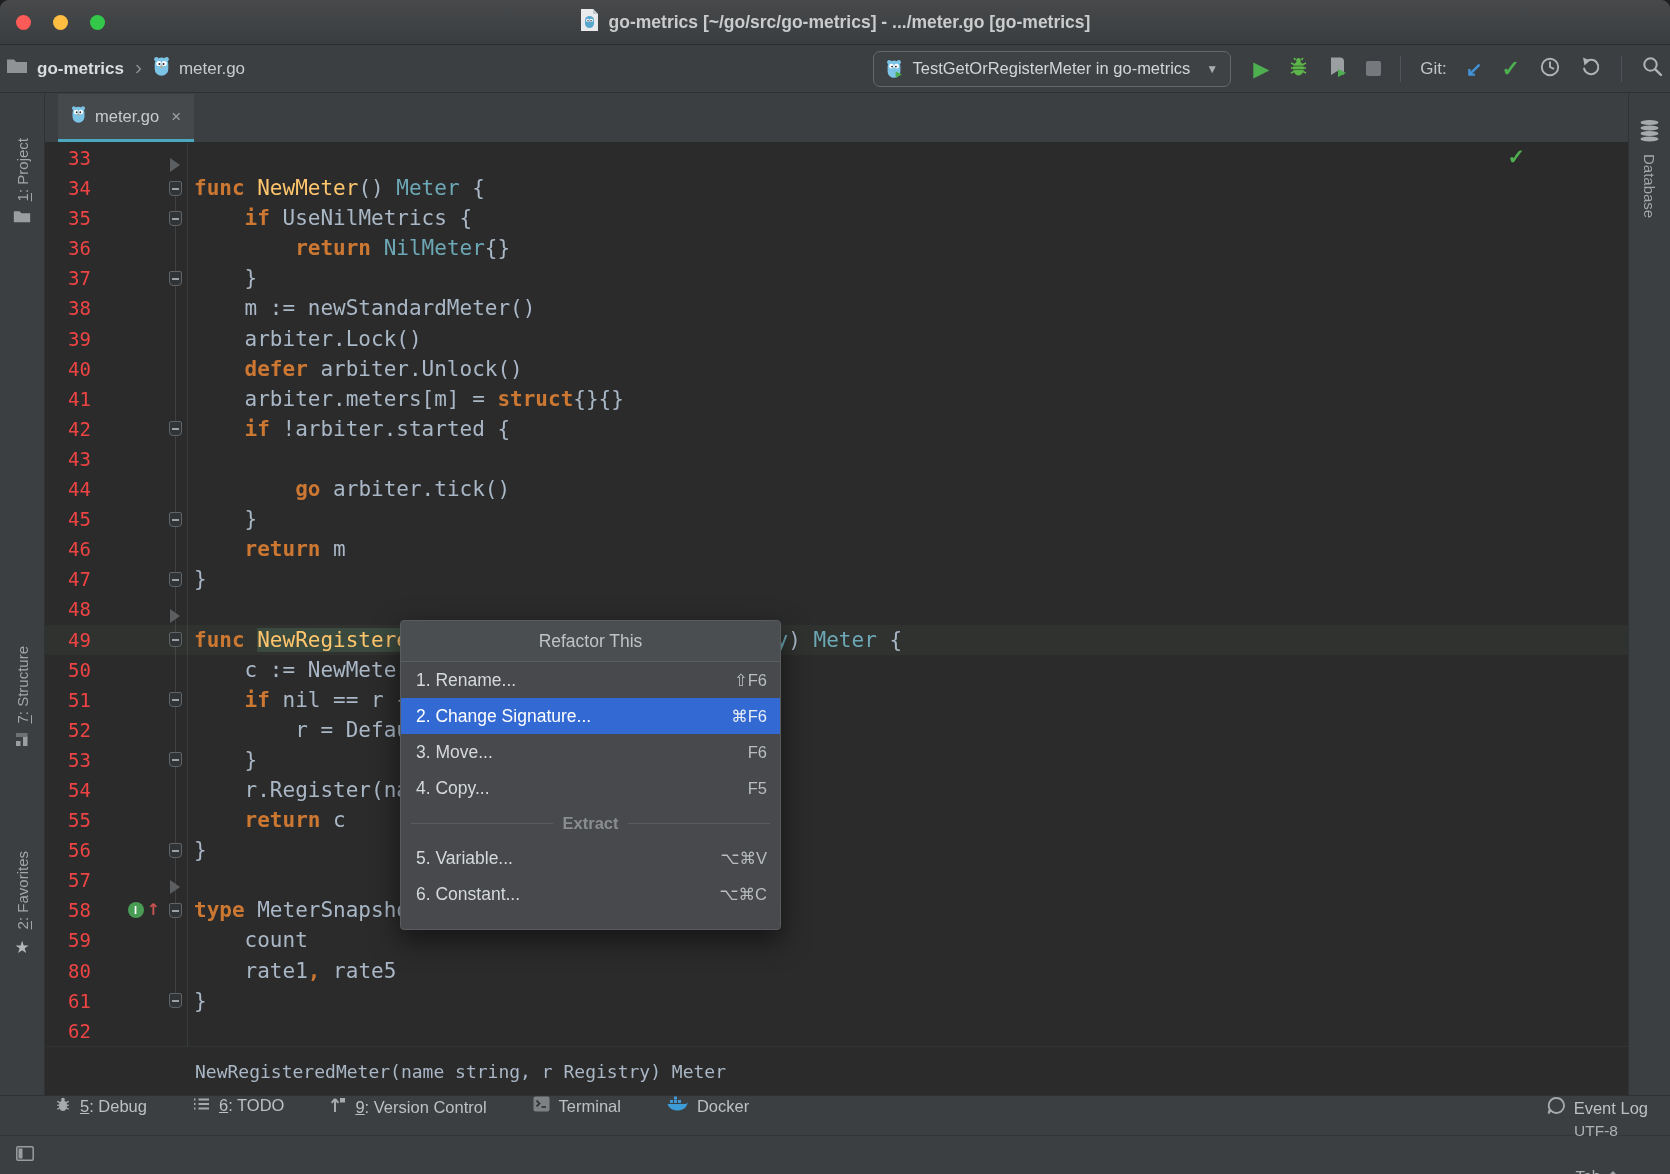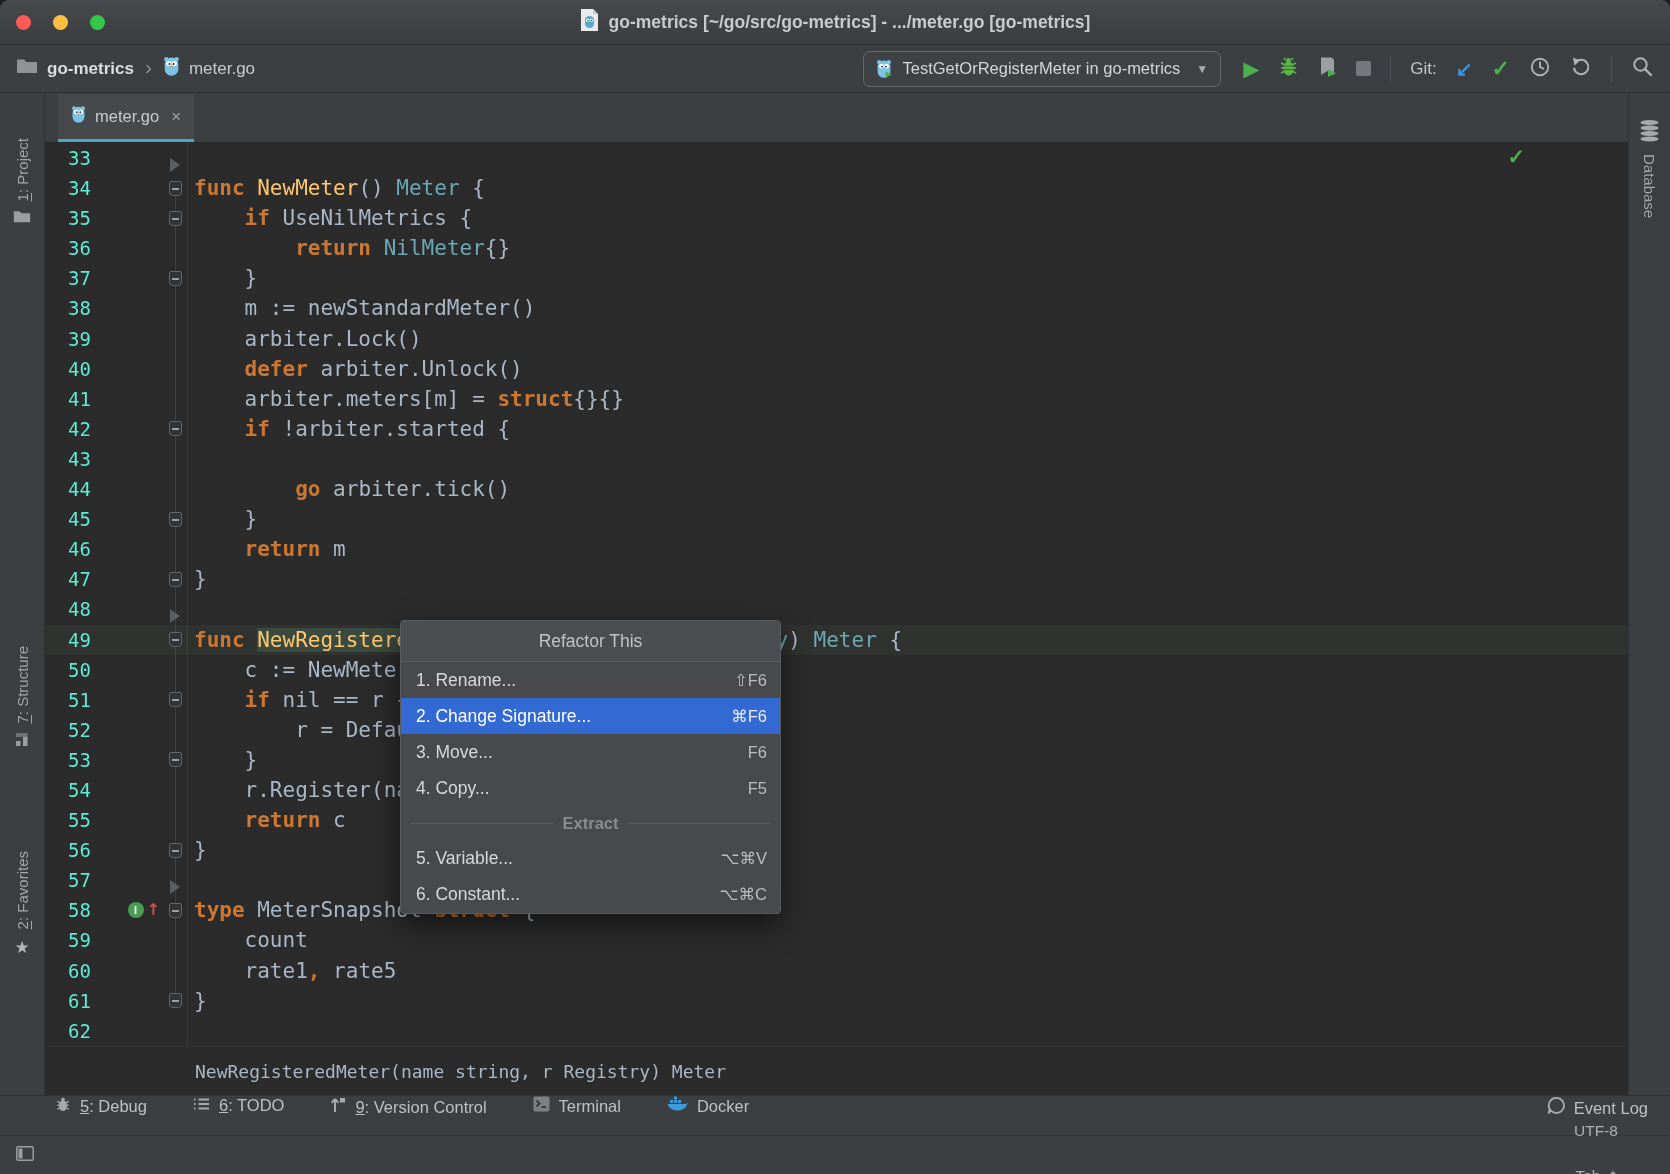--- a/index.html
+++ b/index.html
@@ -9,21 +9,21 @@
 
   
   .titlebar{height:45px;flex:none;background:linear-gradient(#47494b,#3a3d3f);border-bottom:1px solid #2a2c2d;
     display:flex;align-items:center;position:relative;}
   .traffic{position:absolute;left:16px;display:flex;gap:22px;}
   .tl{width:15px;height:15px;border-radius:50%;}
   .tl.red{background:#FC5B57;}.tl.yellow{background:#FDBE41;}.tl.green{background:#34C84A;}
   .title-wrap{margin:8px auto;display:flex;align-items:center;gap:10px;color:#C9CBCC;font-size:17.5px;font-weight:bold;justify-content:center;}
 
   
-  .toolbar{height:48px;flex:none;display:flex;align-items:center;padding:0 16px;border-bottom:1px solid #2e3133;color:#C7CACB;}
+  .toolbar{height:48px;flex:none;display:flex;align-items:center;padding:0 6px;border-bottom:1px solid #2e3133;color:#C7CACB;}
   .crumb{display:flex;align-items:center;gap:9px;font-size:17px;}
   .crumb .proj{font-weight:bold;color:#DADCDD;}
   .crumb .chev{color:#8E9193;font-size:21px;margin:0 2px 3px 2px;}
   .runcfg{margin-left:auto;display:flex;align-items:center;gap:10px;border:1px solid #63676a;border-radius:7px;
     height:36px;padding:0 12px;font-size:16.5px;color:#D3D6D8;background:#3f4244;}
   .runcfg .dd{color:#A9ACAE;font-size:12px;margin-left:6px;}
   .tb-icons{display:flex;align-items:center;gap:19px;margin-left:22px;}
   .tb-sep{width:1px;height:26px;background:#50535a;}
   .play-ic{color:#4DAF4F;font-size:21px;line-height:1;}
   .check-ic{color:#4CAF50;font-size:22px;font-weight:bold;line-height:1;}
@@ -47,21 +47,21 @@
   .tab{height:48px;display:flex;align-items:center;gap:9px;padding:0 13px;background:#45494B;
     border-bottom:3px solid #4BA8BF;color:#C8CBCD;font-size:16.5px;}
   .tab .close{color:#9EA2A4;font-size:17px;margin-left:3px;}
 
   
   .editor{flex:1;position:relative;background:#2B2B2B;overflow:hidden;}
   .code-lines{position:absolute;top:0;left:0;right:0;bottom:49px;overflow:hidden;}
   .code-line{display:flex;height:30.1px;line-height:30.1px;font-family:"DejaVu Sans Mono",monospace;font-size:21px;}
   .hl-line{background:rgba(110,140,100,0.08);}
   .gutter{width:142px;flex:none;display:flex;align-items:center;}
-  .ln{width:46px;flex:none;text-align:right;color:#5eead4;font-size:19px;font-family:"DejaVu Sans Mono",monospace;}
+  .ln{width:46px;flex:none;text-align:right;color:#ef4444;font-size:19px;font-family:"DejaVu Sans Mono",monospace;}
   .gic{flex:1;display:flex;justify-content:flex-end;align-items:center;gap:3px;padding-right:3px;}
   .gfold{width:24px;flex:none;display:flex;align-items:center;justify-content:center;}
   .gutter-border{position:absolute;left:142px;top:0;bottom:49px;width:1px;background:#383b3c;}
   .fold-guide{position:absolute;left:130px;top:46px;height:812px;width:1px;background:#3E4144;}
   .fold-marker{width:13px;height:15px;border:1px solid #606467;border-radius:2px 2px 4px 4px;background:#313436;position:relative;}
   .fold-marker::after{content:'';position:absolute;left:2px;right:2px;top:6px;border-top:2px solid #9DA0A3;}
   .sep-arrow{width:0;height:0;border-left:10px solid #5C5F62;border-top:7px solid transparent;border-bottom:7px solid transparent;margin-top:14px;}
   .impl-circle{width:16px;height:16px;border-radius:50%;background:#499C54;color:#fff;
     font:bold 11px/16px "Liberation Sans",sans-serif;text-align:center;display:inline-block;}
   .impl-arrow{color:#C75450;font-weight:bold;font-size:16px;font-family:"DejaVu Sans",sans-serif;}
@@ -71,21 +71,21 @@
   .c-fh{color:#FFC66D;background:#3B4A3E;}
   .c-t{color:#6CA8B5;}
   .c-d{color:#A9B7C6;}
   .c-p{color:#9876AA;font-style:italic;}
   .inspect-ok{position:absolute;top:2px;right:103px;color:#4FAF50;font-size:21px;font-weight:bold;}
   .dochint{position:absolute;left:0;right:0;bottom:0;height:49px;border-top:1px solid #313435;background:#2B2B2B;
     display:flex;align-items:center;padding-left:150px;font-family:"DejaVu Sans Mono",monospace;font-size:18px;color:#A9B7C6;}
 
   
   .popup{position:absolute;left:355px;top:477px;width:381px;background:#47494C;border:1px solid #595C5E;border-radius:4px;
-    box-shadow:0 10px 28px rgba(0,0,0,0.55);z-index:6;padding-bottom:1px;}
+    box-shadow:0 10px 28px rgba(0,0,0,0.55);z-index:6;padding-bottom:17px;}
   .popup-header{height:41px;line-height:41px;text-align:center;color:#BFC3C6;font-size:17.5px;
     background:#4B4E51;border-bottom:1px solid #5A5D60;border-radius:4px 4px 0 0;}
   .menu-item{height:36px;display:flex;align-items:center;padding:0 13px 0 15px;font-size:17.5px;color:#D6D9DB;}
   .menu-item .sc{margin-left:auto;color:#B9BDC0;font-size:16.5px;}
   .menu-item.selected{background:#3269D3;color:#FFFFFF;}
   .menu-item.selected .sc{color:#EAEEF4;}
   .menu-section{height:34px;display:flex;align-items:center;gap:10px;padding:0 10px;color:#8A8D90;font-weight:bold;font-size:16.5px;}
   .menu-section .rule{flex:1;height:1px;background:#5A5D60;}
 
   
@@ -513,21 +513,21 @@
             <div class="code-line">
               <span class="gutter">
                 <span class="ln">59</span>
                 <span class="gic"></span>
                 <span class="gfold"></span>
               </span>
               <span class="ctext"><span class="c-d">    count</span></span>
             </div>
             <div class="code-line">
               <span class="gutter">
-                <span class="ln">60</span>
+                <span class="ln">80</span>
                 <span class="gic"></span>
                 <span class="gfold"></span>
               </span>
               <span class="ctext"><span class="c-d">    rate1</span><span class="c-k">,</span><span class="c-d"> rate5</span></span>
             </div>
             <div class="code-line">
               <span class="gutter">
                 <span class="ln">61</span>
                 <span class="gic"></span>
                 <span class="gfold">

